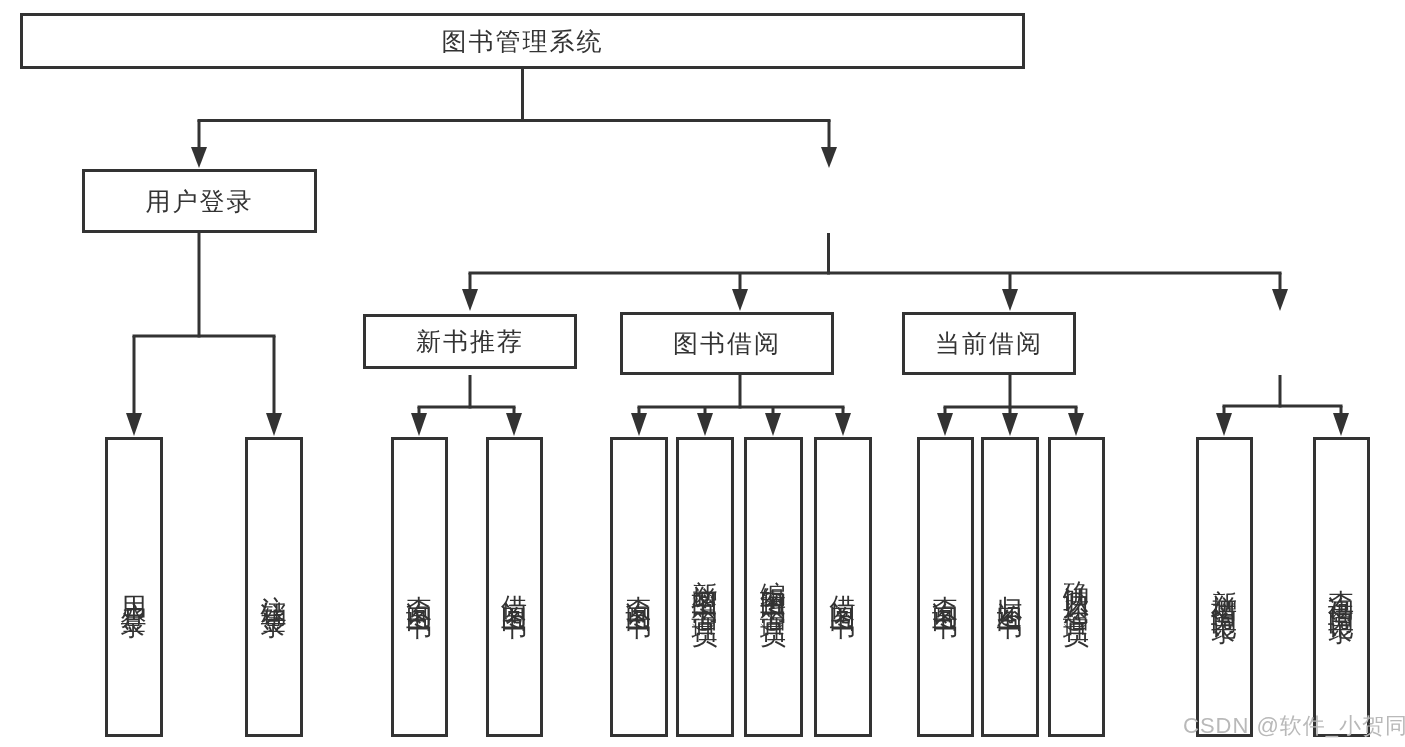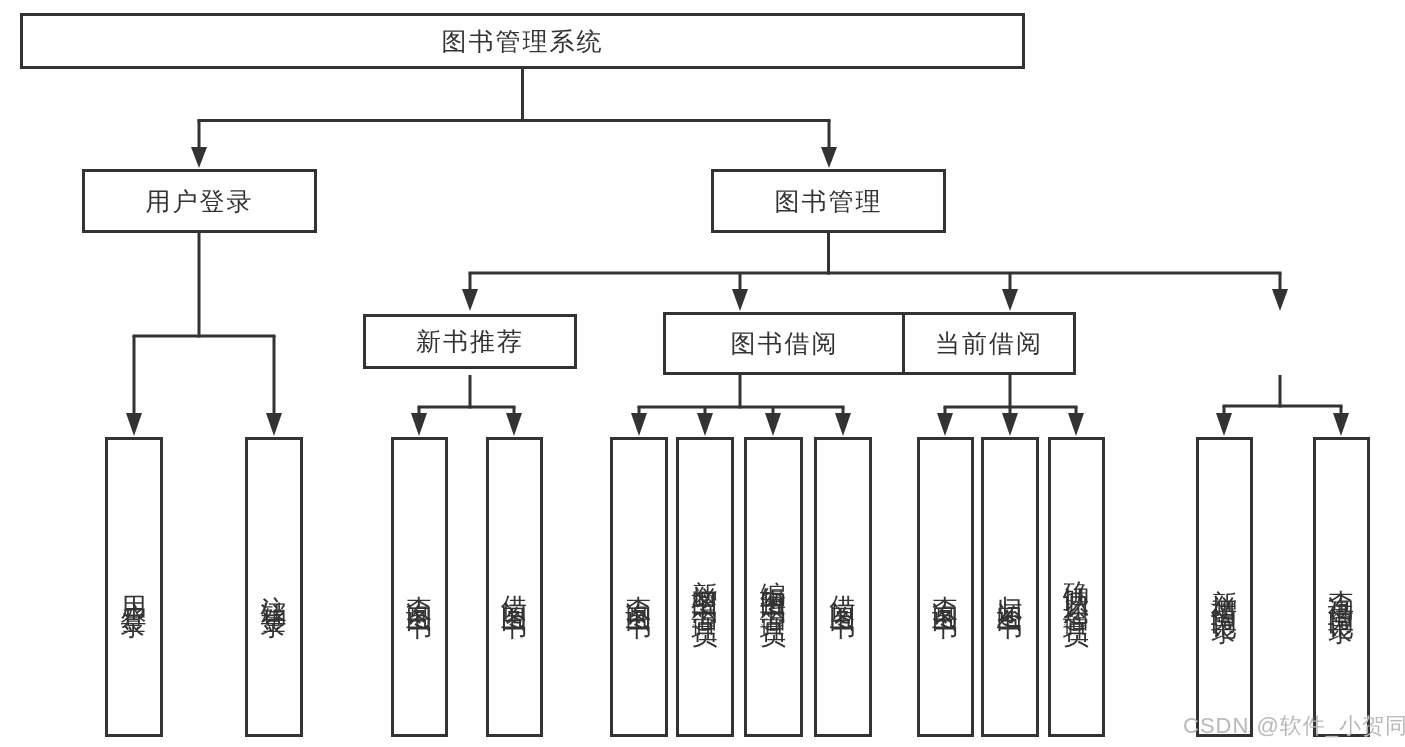--- a/index.html
+++ b/index.html
@@ -122,24 +122,23 @@
         <polygon points="1216,413 1232,413 1224,436" stroke="none"></polygon>
         <path d="M1341 406 V416" fill="none"></path>
         <polygon points="1333,413 1349,413 1341,436" stroke="none"></polygon>
       </g>
     </g>
   </svg>
 
   <div class="box hbox" style="left:20px;top:13px;width:1005px;height:56px">图书管理系统</div>
 
   <div class="box hbox" style="left:82px;top:169px;width:235px;height:64px">用户登录</div>
-  <div class="box hbox" style="left:711px;top:169px;width:235px;height:64px">图书管理</div>
 
   <div class="box hbox" style="left:363px;top:314px;width:214px;height:55px">新书推荐</div>
-  <div class="box hbox" style="left:663px;top:312px;width:243px;height:63px">图书借阅</div>
+  <div class="box hbox" style="left:620px;top:312px;width:214px;height:63px">图书借阅</div>
   <div class="box hbox" style="left:902px;top:312px;width:174px;height:63px">当前借阅</div>
 
   <div class="box leaf" style="left:105px;top:437px;width:58px;height:300px">用户登录</div>
   <div class="box leaf" style="left:245px;top:437px;width:58px;height:300px">注销登录</div>
 
   <div class="box leaf" style="left:391px;top:437px;width:57px;height:300px">查询图书</div>
   <div class="box leaf" style="left:486px;top:437px;width:57px;height:300px">借阅图书</div>
 
   <div class="box leaf" style="left:610px;top:437px;width:58px;height:300px">查询图书</div>
   <div class="box leaf" style="left:676px;top:437px;width:58px;height:300px">新增图书（管理员）</div>

